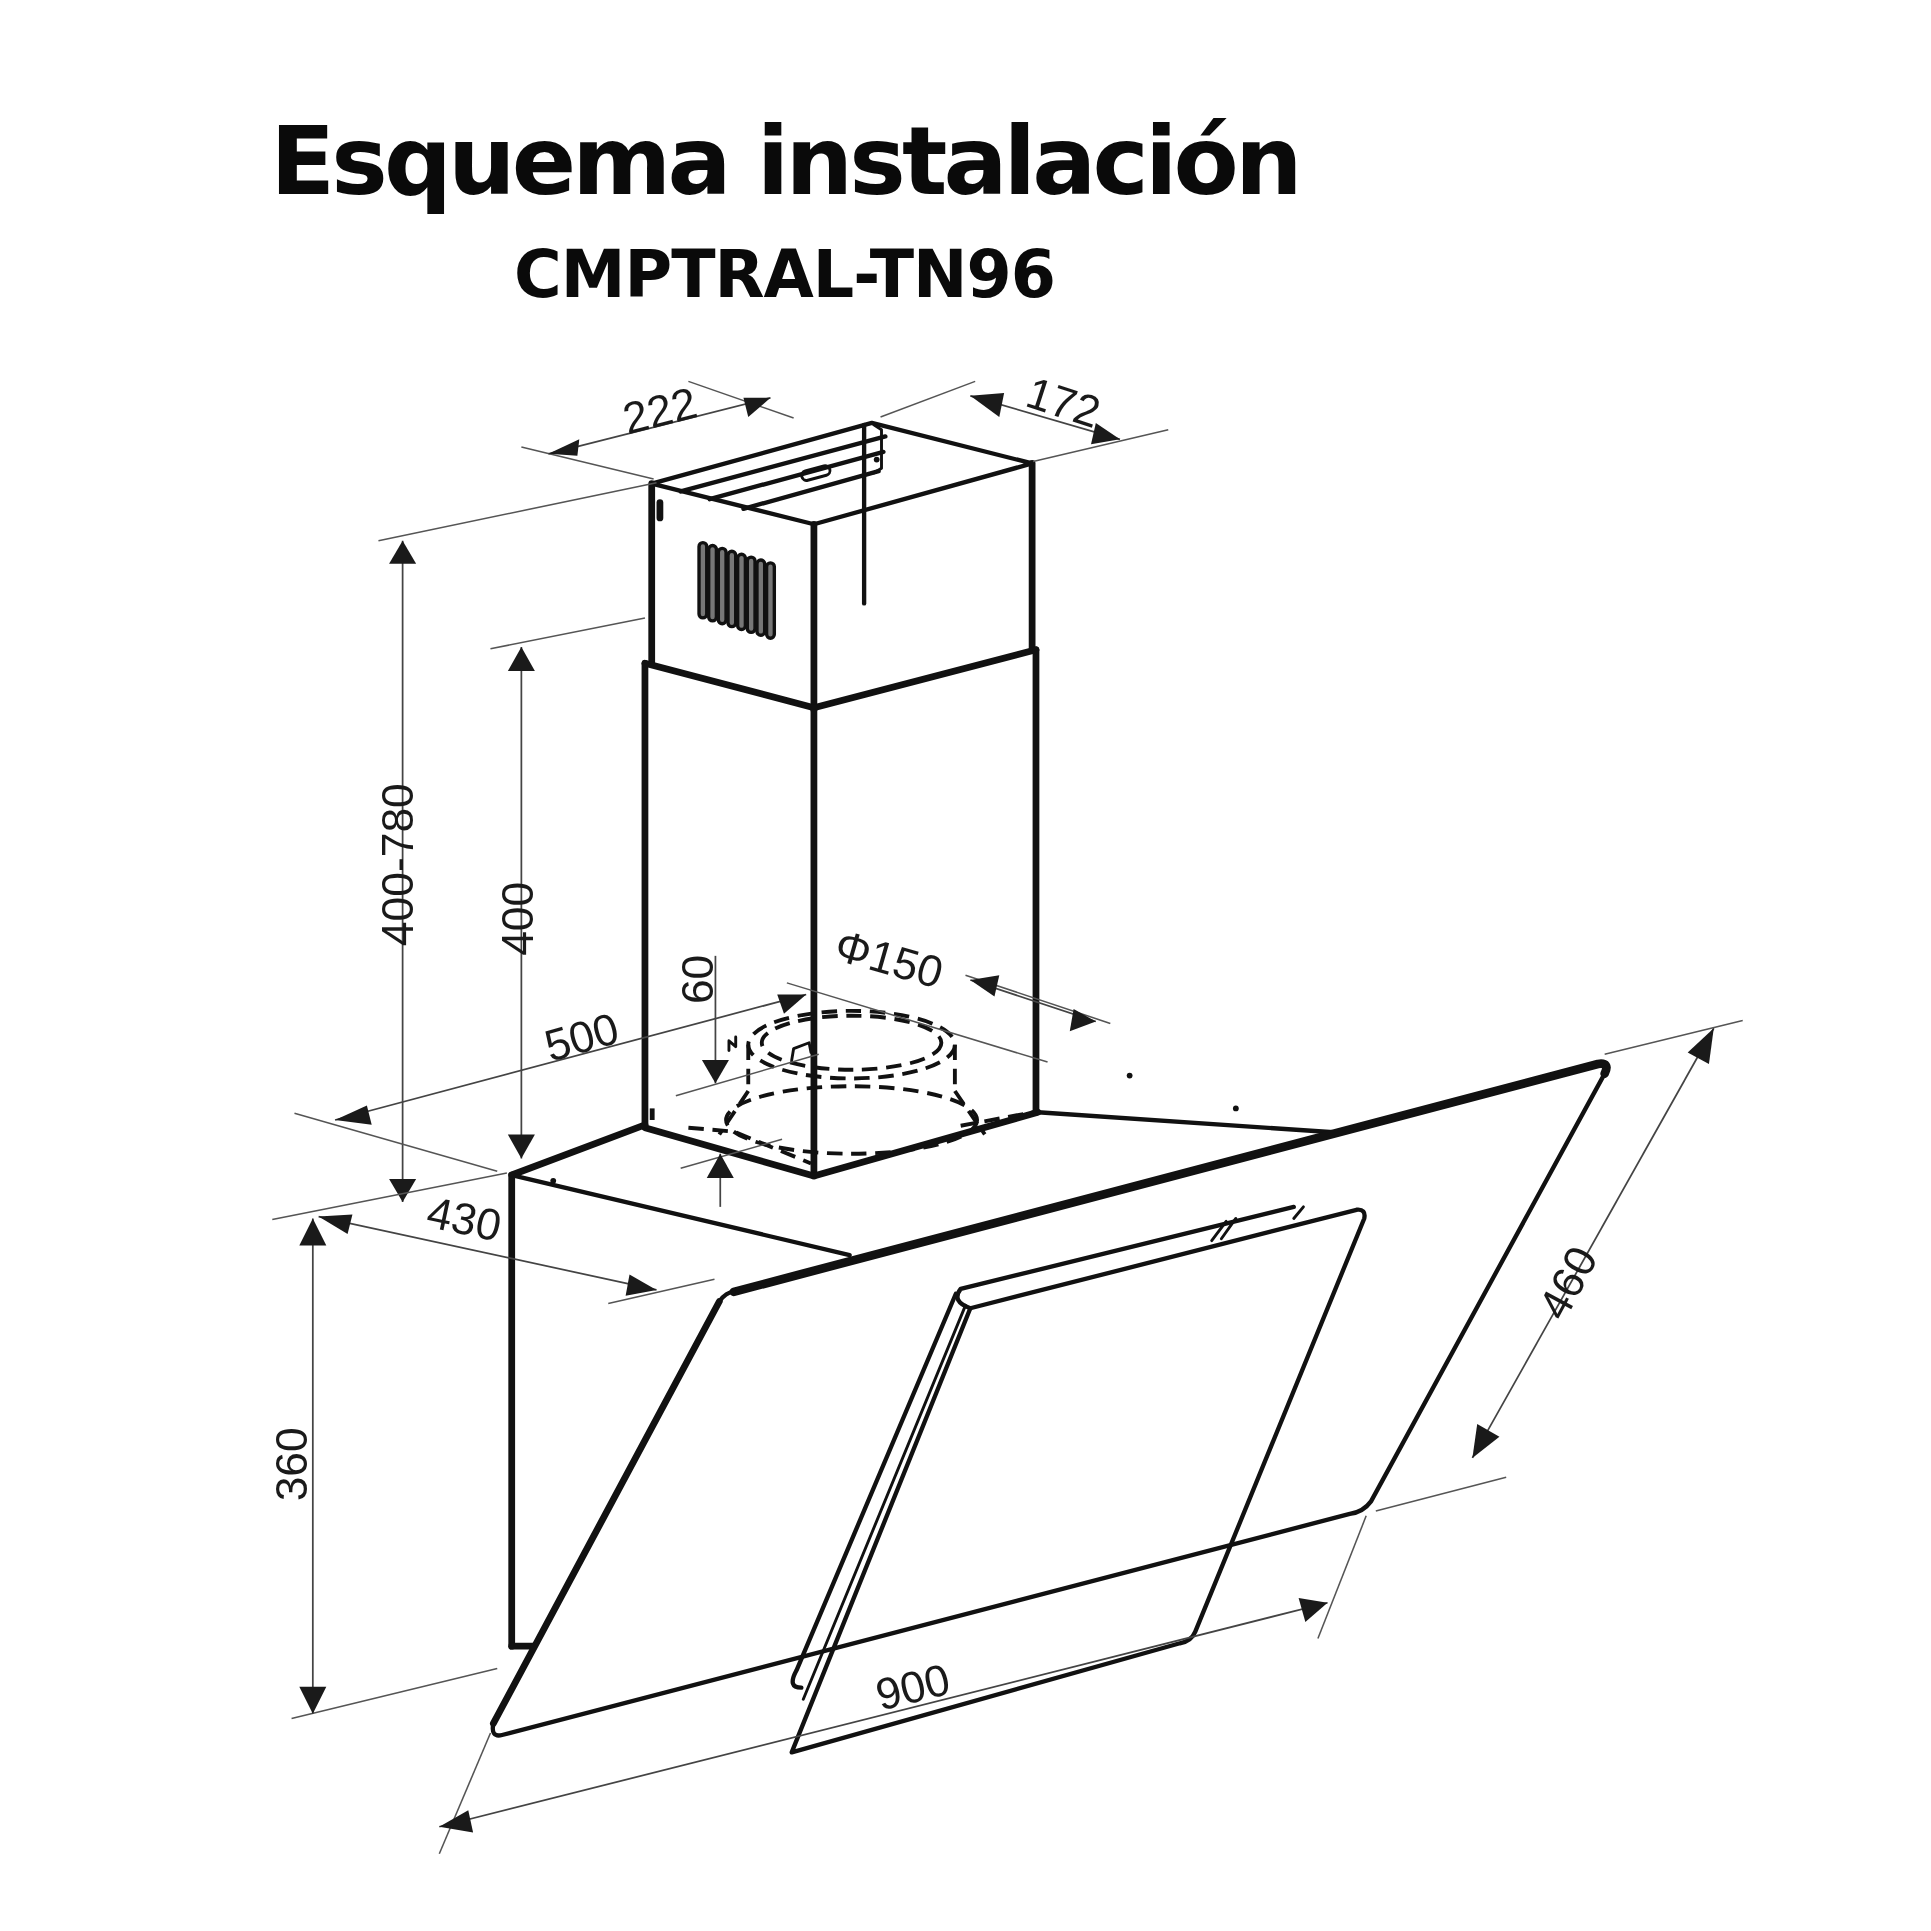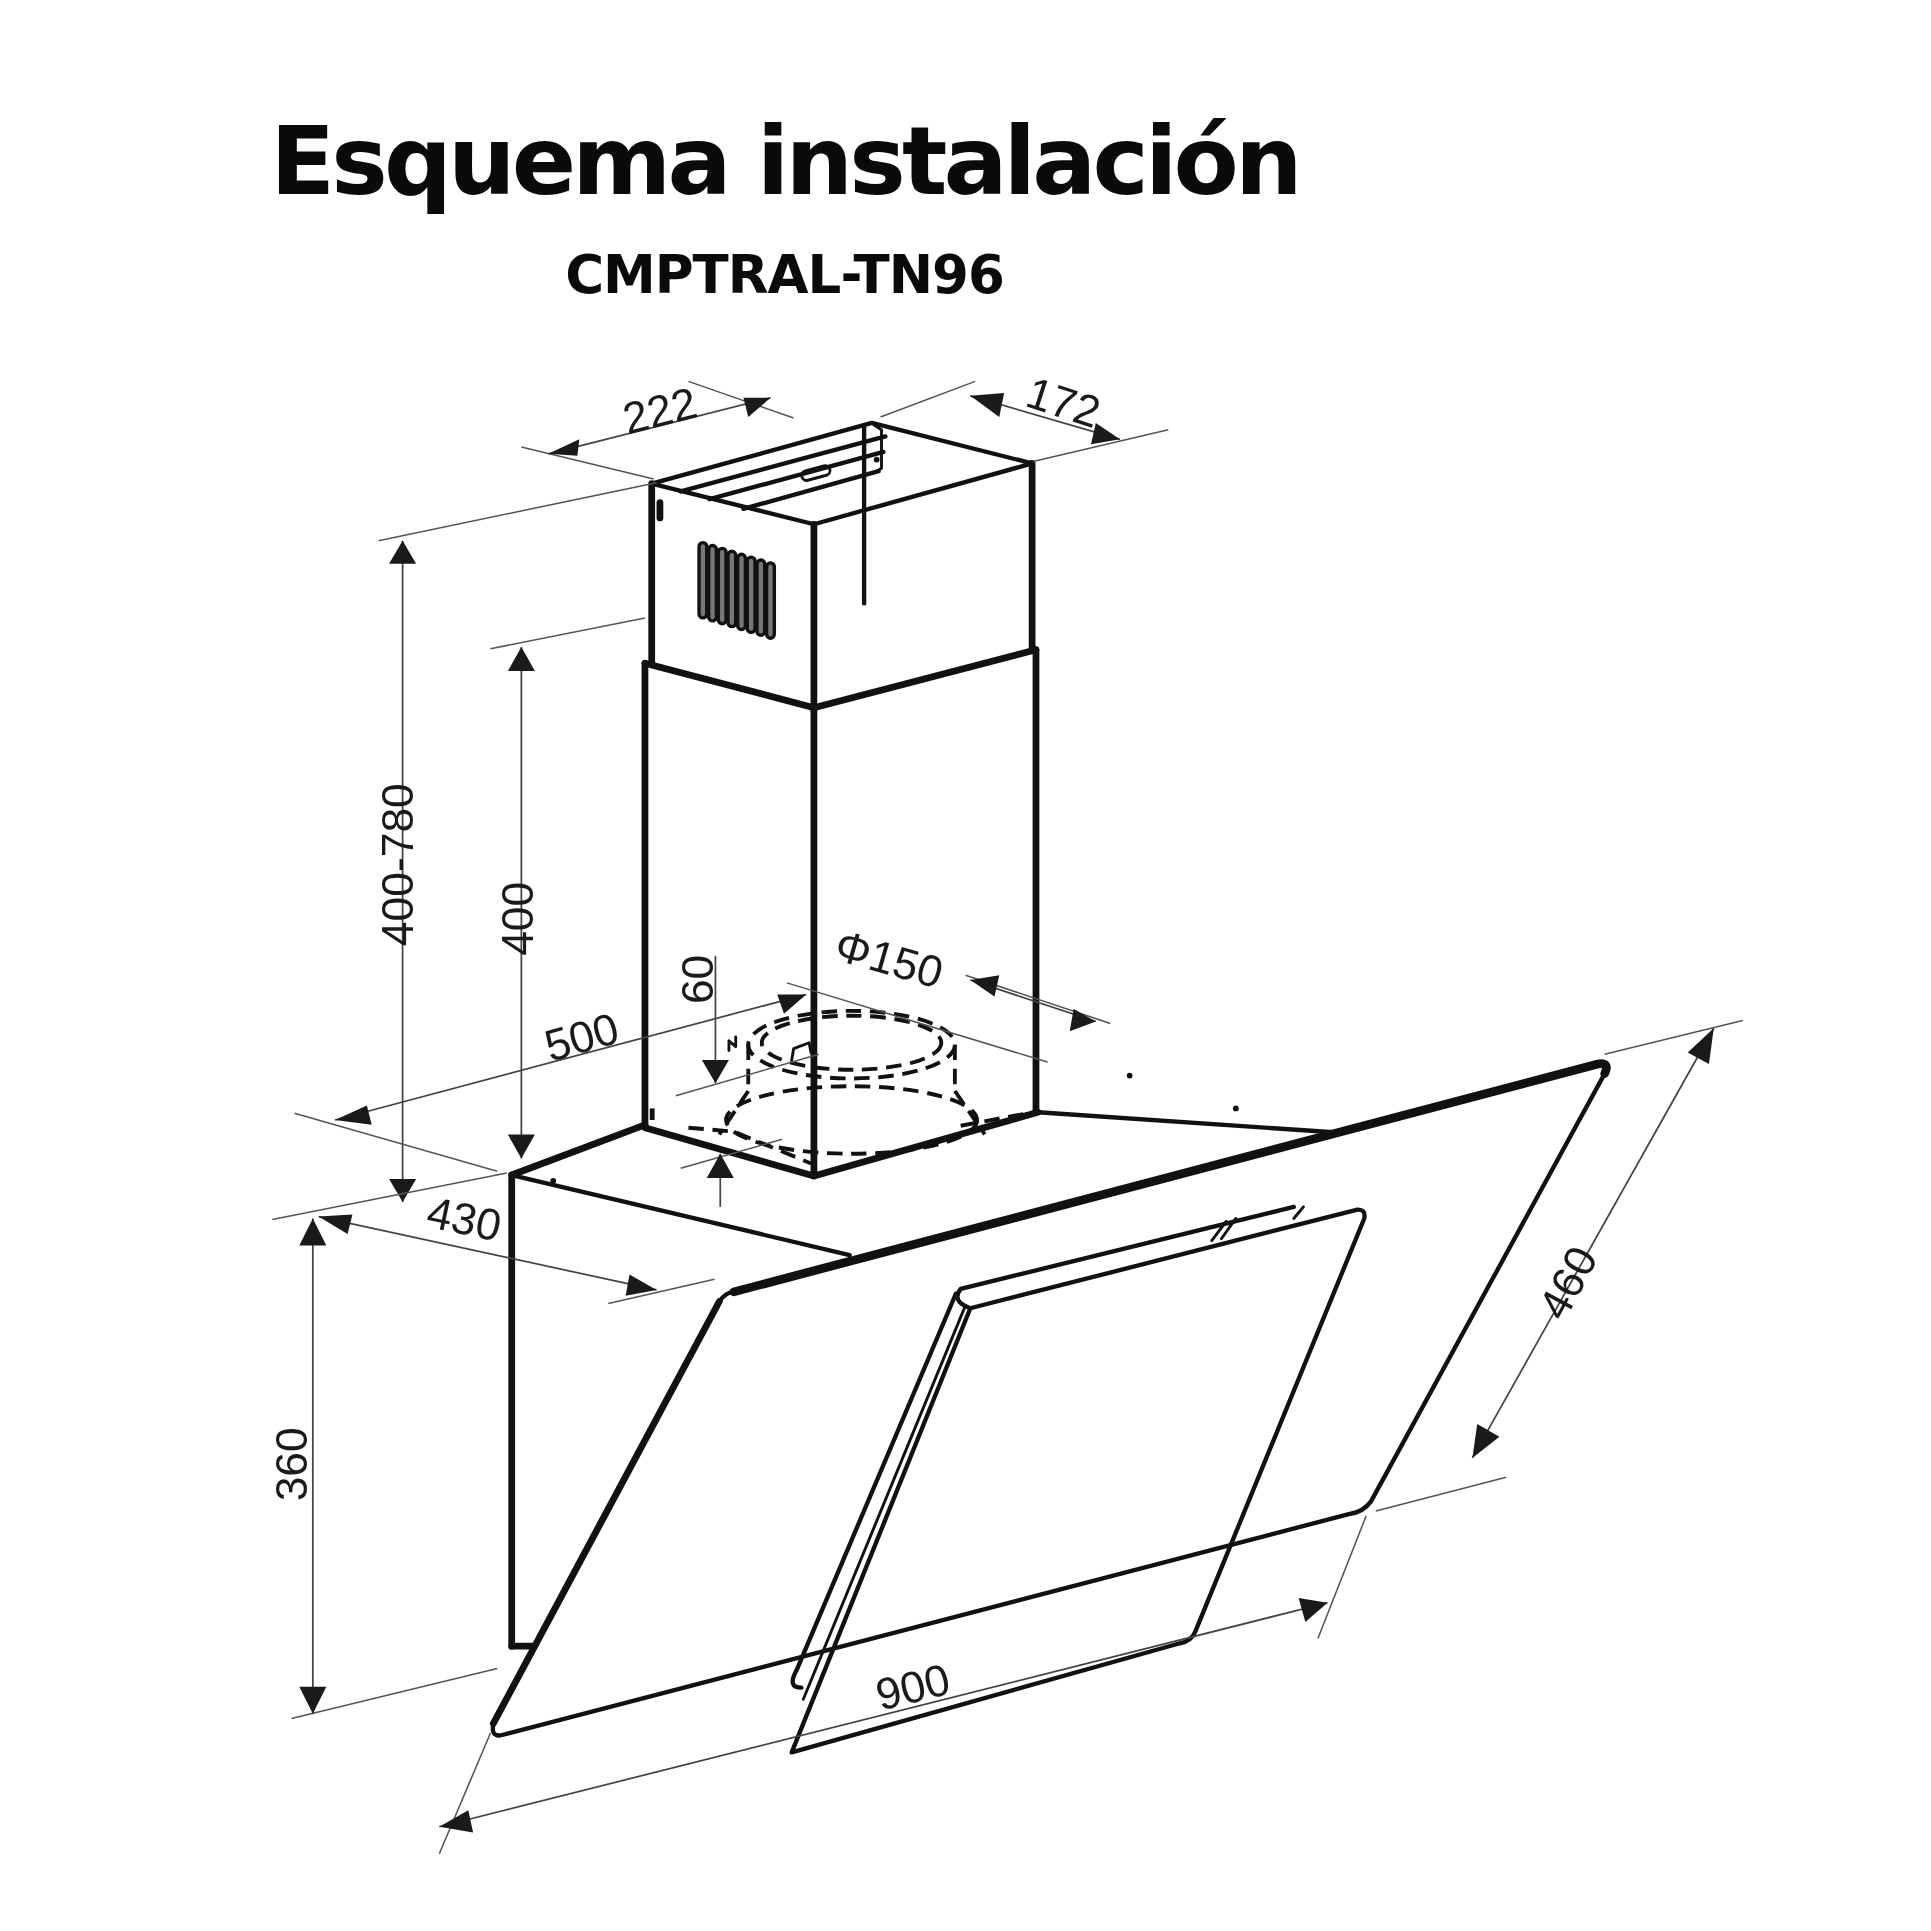--- a/index.html
+++ b/index.html
@@ -1,19 +1,19 @@
 <!DOCTYPE html>
 <html><head>
 <meta charset="utf-8">
 <style>
   html, body { margin: 0; padding: 0; background: #ffffff; }
   body { width: 1931px; height: 1931px; position: relative; overflow: hidden; font-family: "DejaVu Sans", sans-serif; }
   .title-block { position: absolute; left: 0; top: 106px; width: 1569px; text-align: center; color: #0a0a0a; }
   .title-line1 { font-family: "DejaVu Sans", sans-serif; font-weight: bold; font-size: 95px; letter-spacing: -3.9px; line-height: 111px; }
-  .title-line2 { font-family: "DejaVu Sans", sans-serif; font-weight: bold; font-size: 53px; letter-spacing: -1px; line-height: 116px; }
+  .title-line2 { font-family: "DejaVu Sans", sans-serif; font-weight: bold; font-size: 65px; letter-spacing: -1px; line-height: 116px; }
   svg.drawing { position: absolute; left: 0; top: 0; }
   .dim-text { font-family: "Liberation Sans", sans-serif; font-size: 46px; fill: #1a1a1a; }
   .thick { stroke: #111; stroke-width: 7; fill: none; stroke-linejoin: round; stroke-linecap: round; }
   .medium { stroke: #111; stroke-width: 4.5; fill: none; stroke-linejoin: round; stroke-linecap: round; }
   .thin { stroke: #111; stroke-width: 3; fill: none; stroke-linejoin: round; stroke-linecap: round; }
   .dash { stroke: #111; stroke-width: 4; fill: none; stroke-dasharray: 16 9; }
   .ext { stroke: #555; stroke-width: 1.6; fill: none; }
   .dimline { stroke: #444; stroke-width: 1.8; fill: none; }
   .arrow { fill: #1a1a1a; stroke: none; }
   .slot { fill: #777; stroke: #111; stroke-width: 3.5; }

